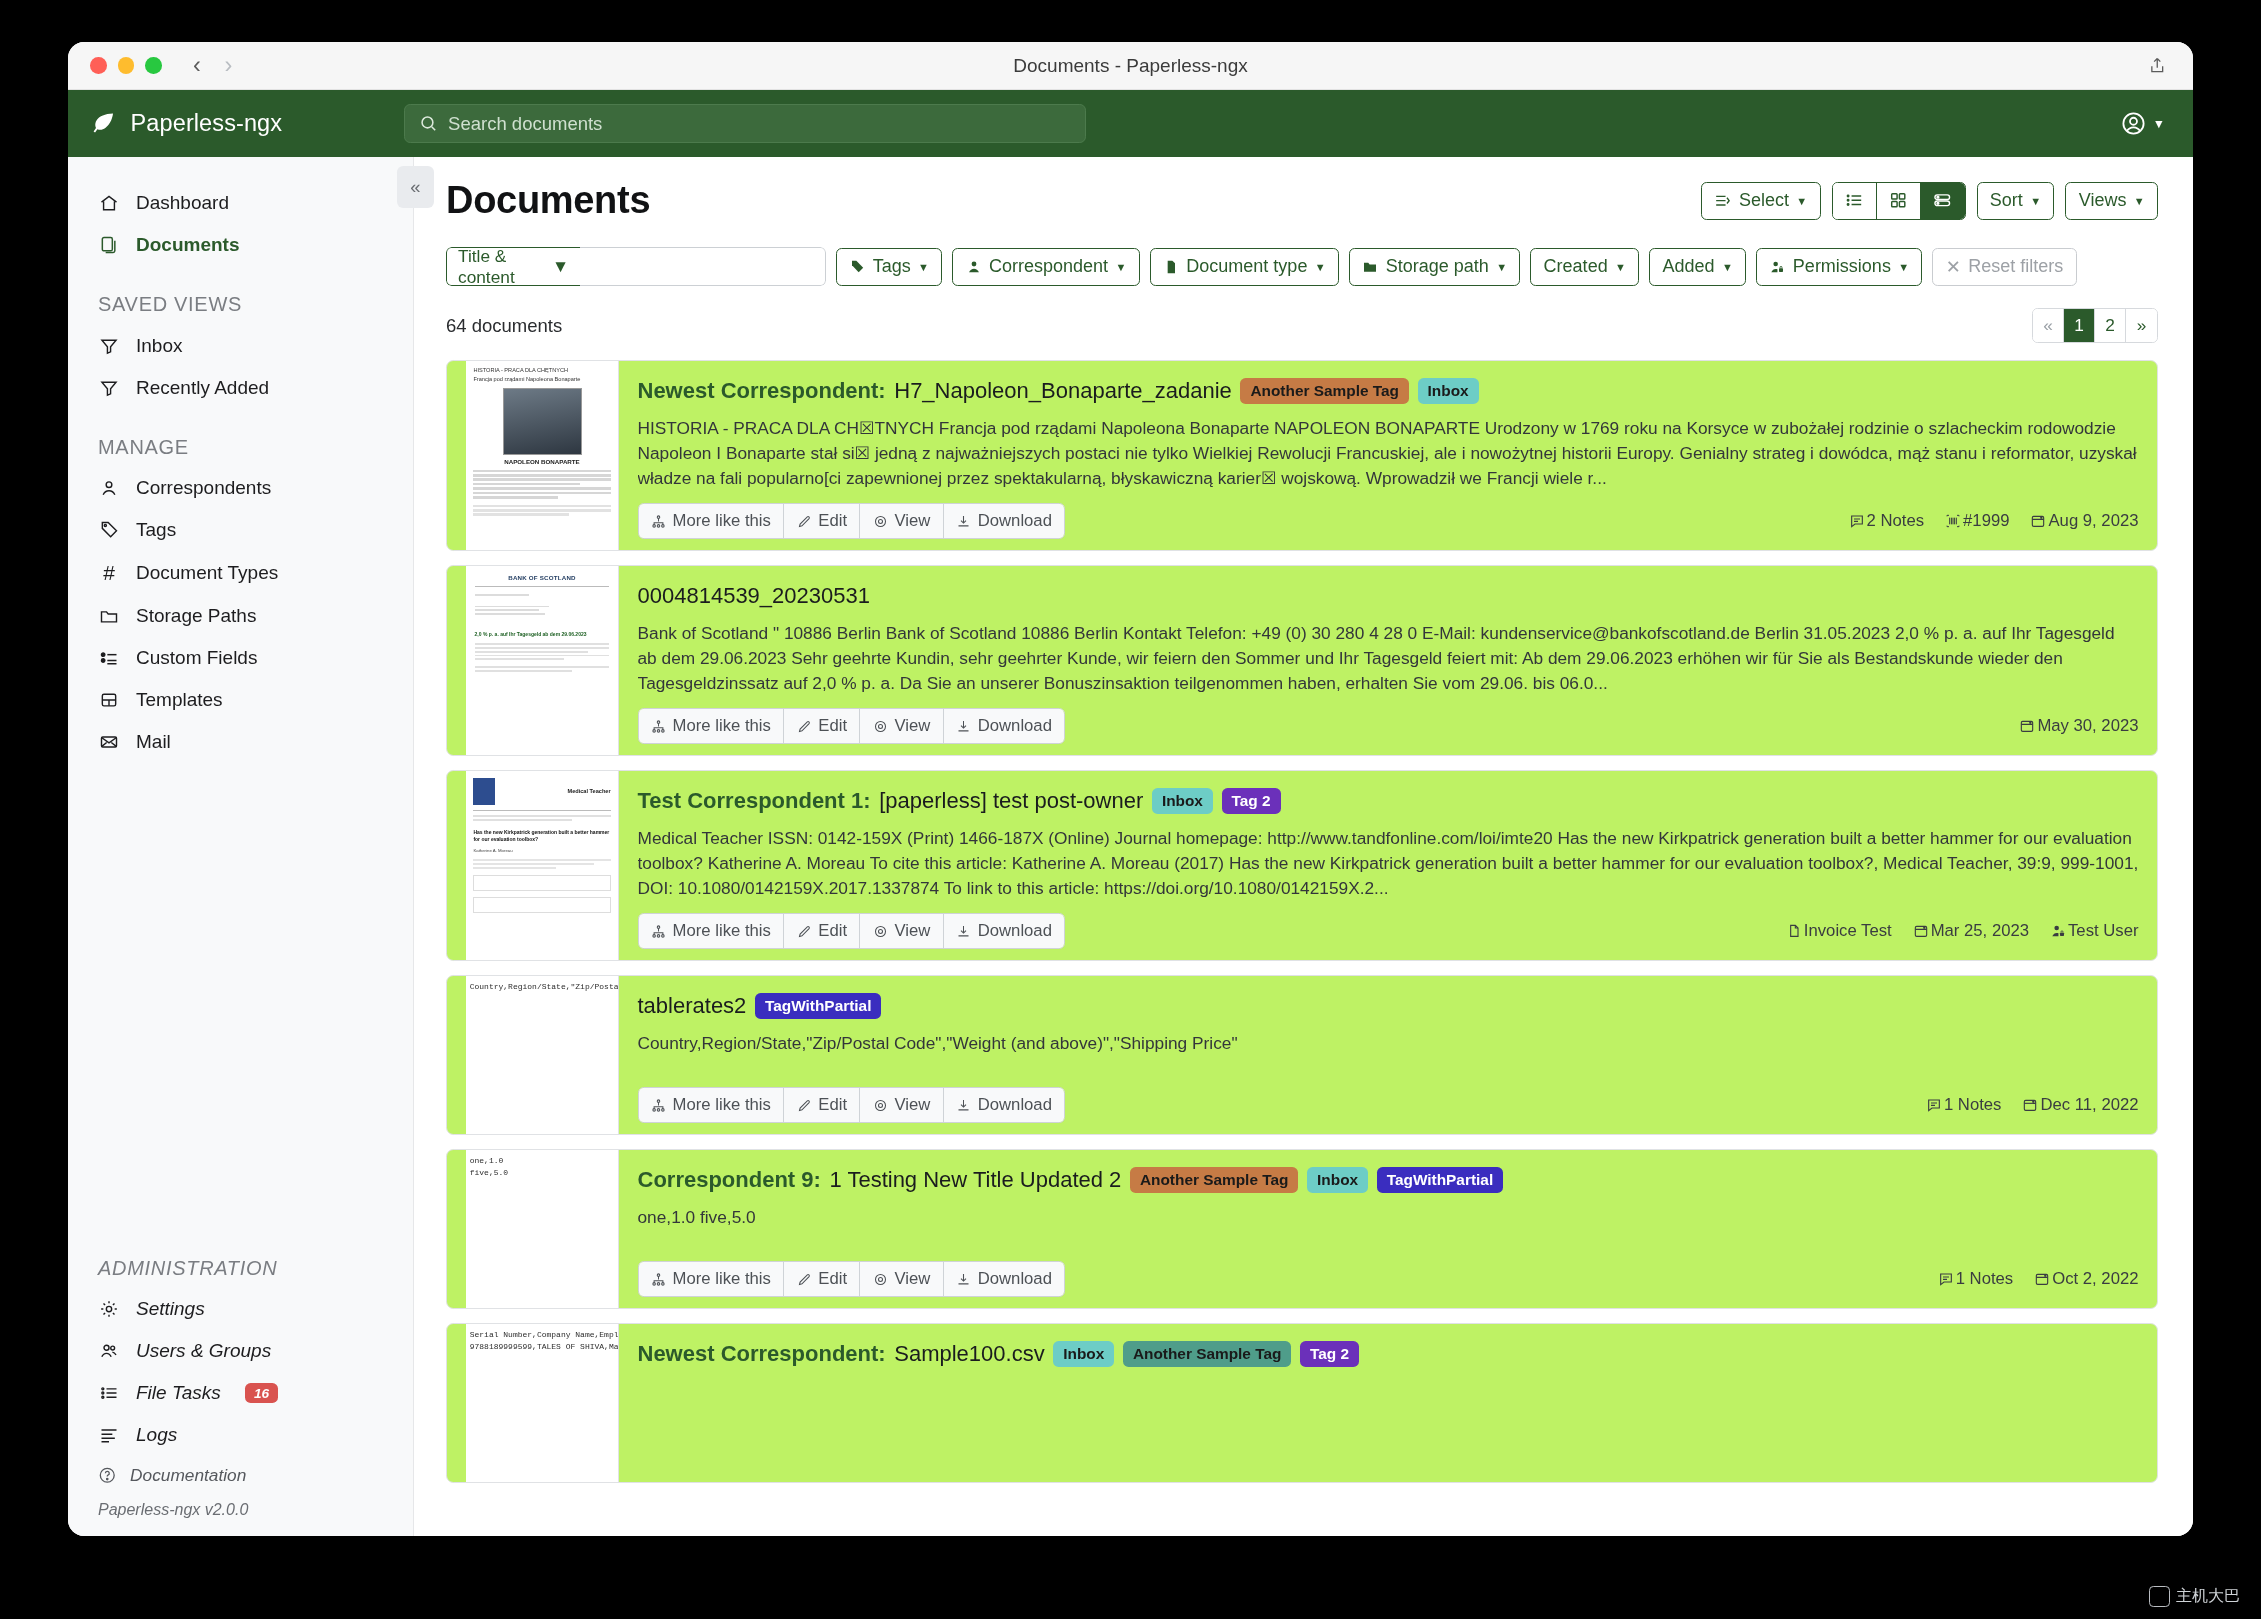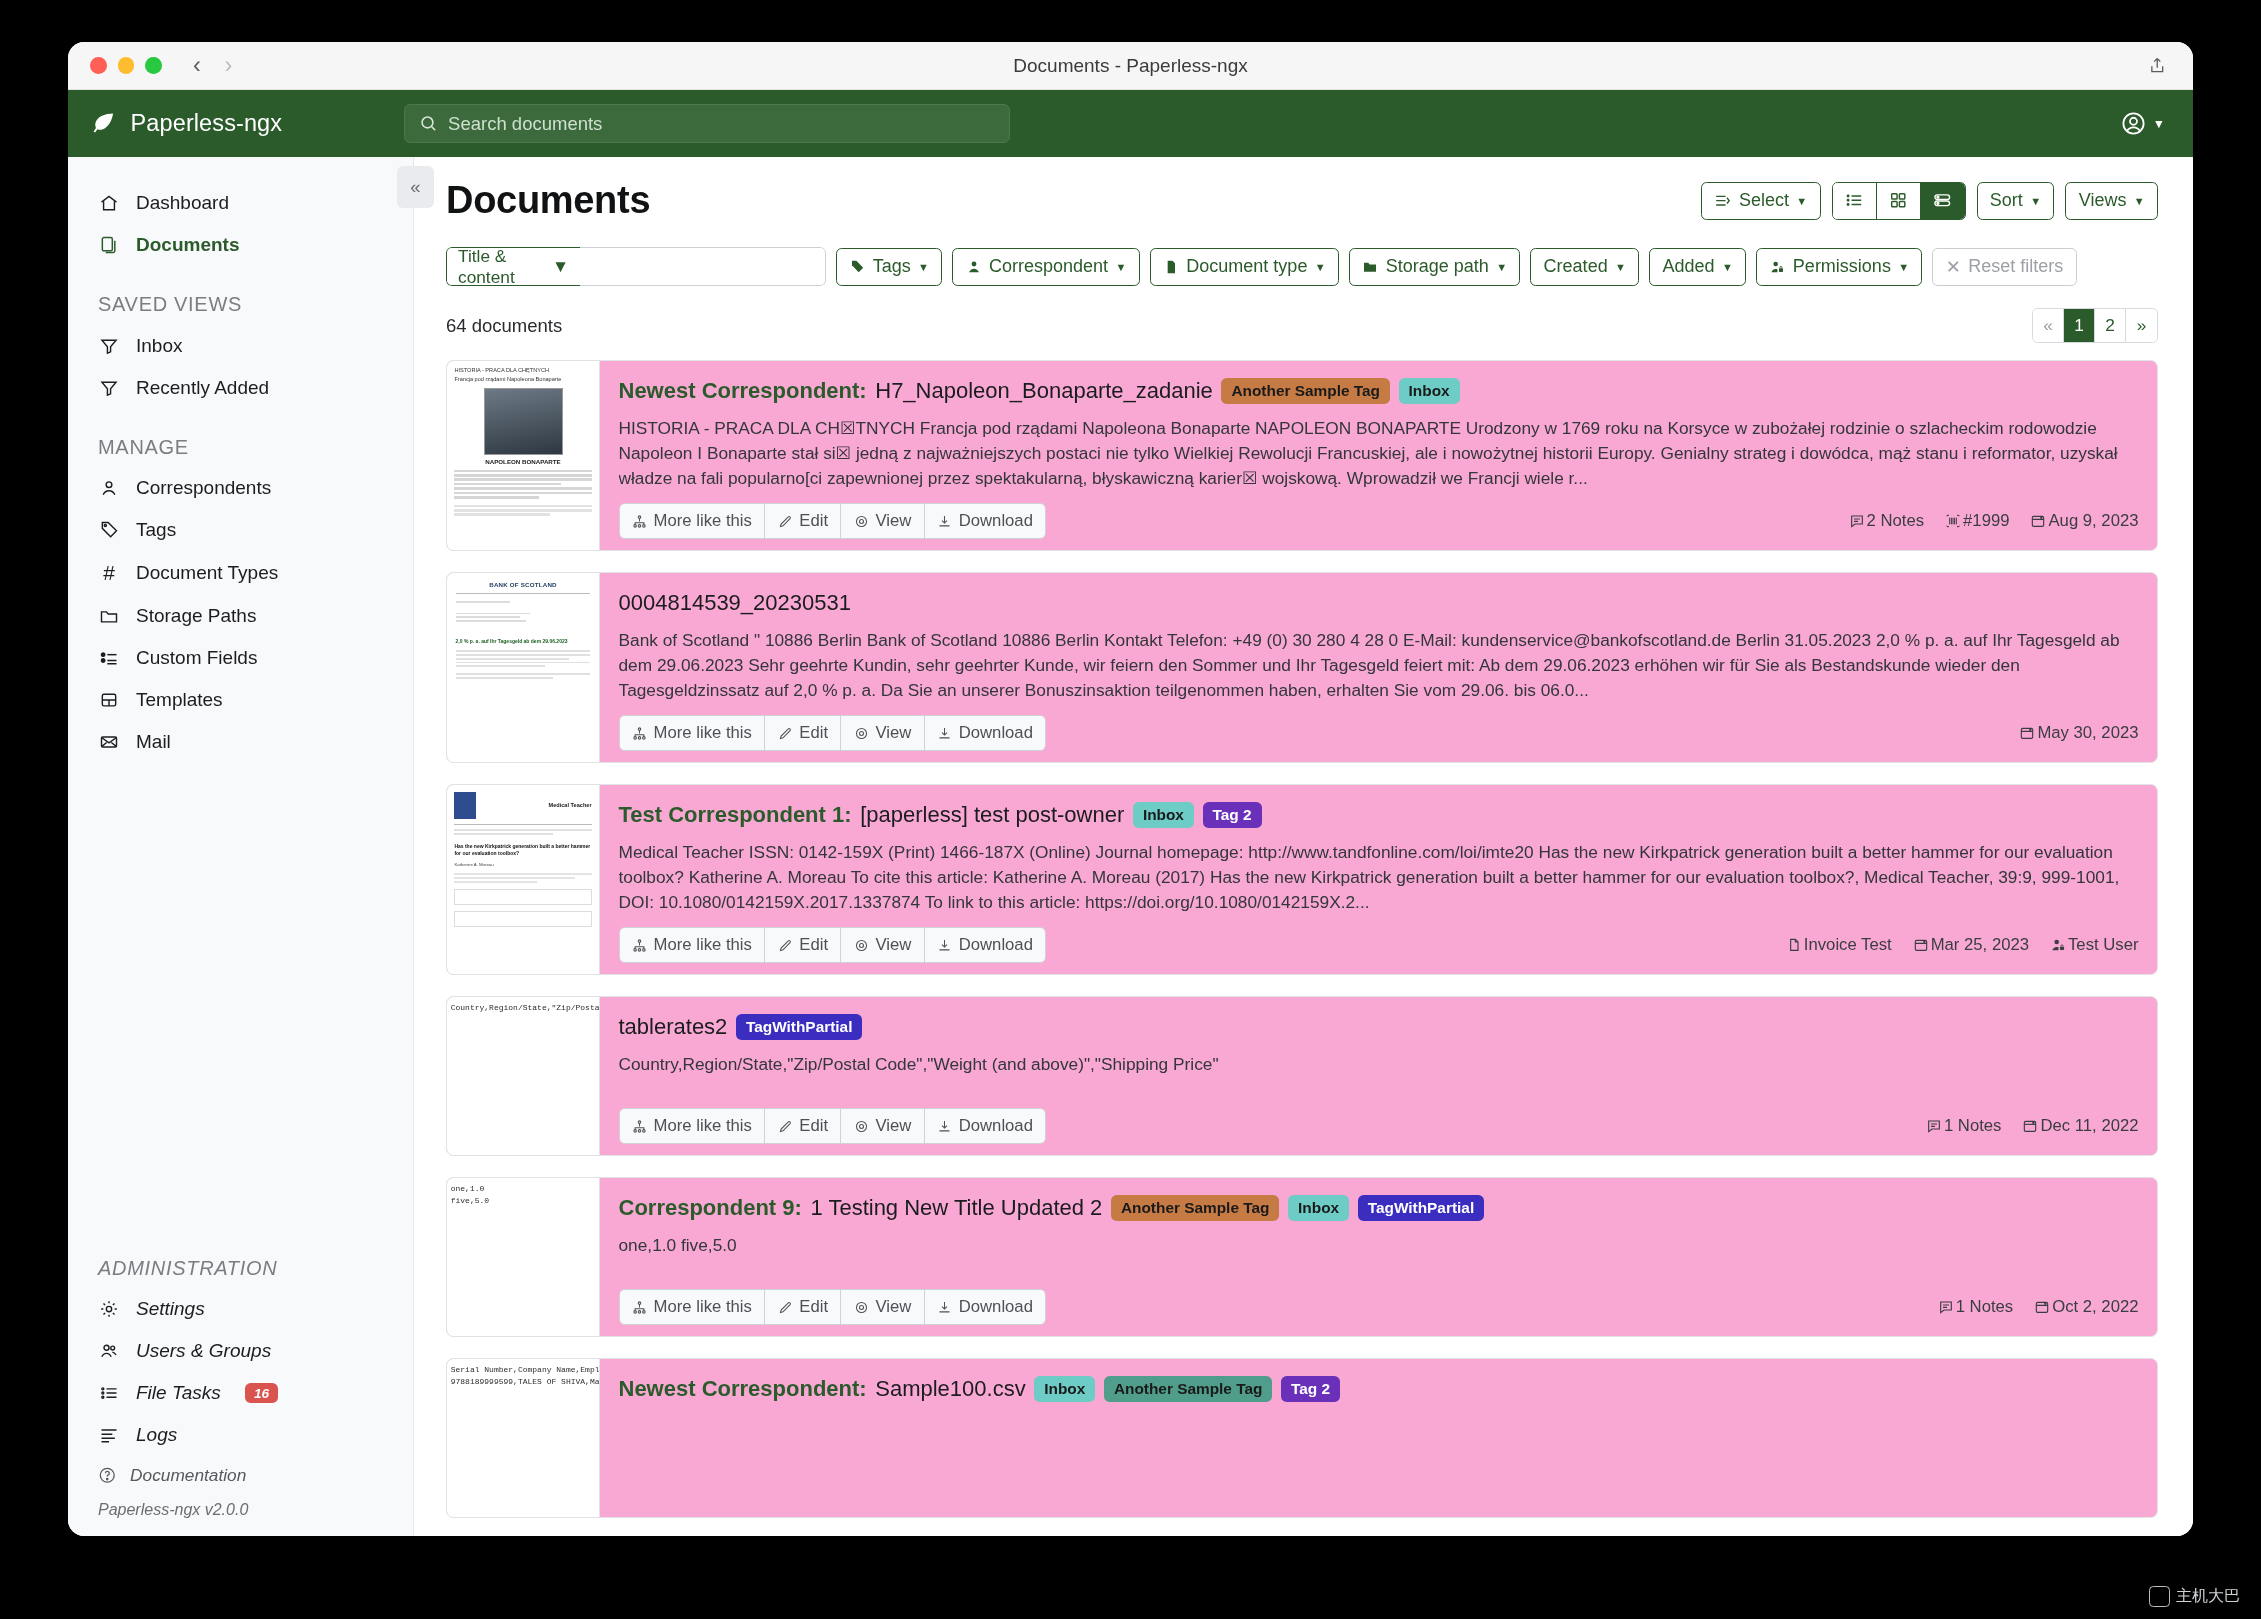--- a/index.html
+++ b/index.html
@@ -37,21 +37,21 @@
   }
   .share-ico { position: absolute; right: 27px; color: #5b5b5b; }
   
   .topbar {
     height: 67px; background: #2b5a2b;
     display: flex; align-items: center; position: relative;
   }
   .brand { display: flex; align-items: center; gap: 13.6px; padding-left: 22px; width: 336px; }
   .brand-name { color: #fff; font-size: 23.5px; font-weight: 400; letter-spacing: 0.1px; }
   .searchwrap {
-    width: 606px; height: 39px;
+    width: 682px; height: 39px;
     background: #3c6a3c; border: 0.6px solid #4c7a4c; border-radius: 6.2px;
     display: flex; align-items: center; gap: 11px; padding: 0 13.6px;
   }
   .searchwrap input {
     flex: 1; background: transparent; border: 0; outline: none;
     color: #e6efe6; font-size: 18.5px; font-family: inherit;
   }
   .searchwrap input::placeholder { color: #cfe0cf; }
   .user-menu {
     position: absolute; right: 28px; display: flex; align-items: center; gap: 6.2px; color: #fff;
@@ -125,21 +125,21 @@
     min-width: 31px; padding: 0 8.6px; display: flex; align-items: center; justify-content: center;
     font-size: 17.3px; color: #2b5a2b; border-right: 0.6px solid #d6d9dd; background: #fff; cursor: pointer;
   }
   .pager div:last-child { border-right: 0; }
   .pager div.active { background: #2b5a2b; color: #fff; }
   .pager div.disabled { color: #9aa0a6; }
   
   .doclist { margin-top: 17.3px; }
   .doccard {
     display: flex; border: 0.6px solid #e0e2e5; border-radius: 7.4px;
-    background: #f9a8d4; margin-bottom: 21px; overflow: hidden; min-height: 160px;
+    background: #bef264; margin-bottom: 14px; overflow: hidden; min-height: 160px; padding-left: 19px;
   }
   .thumb {
     width: 153px; flex-shrink: 0; background: #fff; border-right: 0.6px solid #e0e2e5;
     overflow: hidden; position: relative;
   }
   .thumb-text {
     font-family: "Liberation Mono", monospace; font-size: 8px; color: #2d2d2d;
     padding: 5px 3.7px; line-height: 1.45; white-space: pre; overflow: hidden;
   }
   .card-body { flex: 1; padding: 16px 18.5px 11px 18.5px; display: flex; flex-direction: column; }

